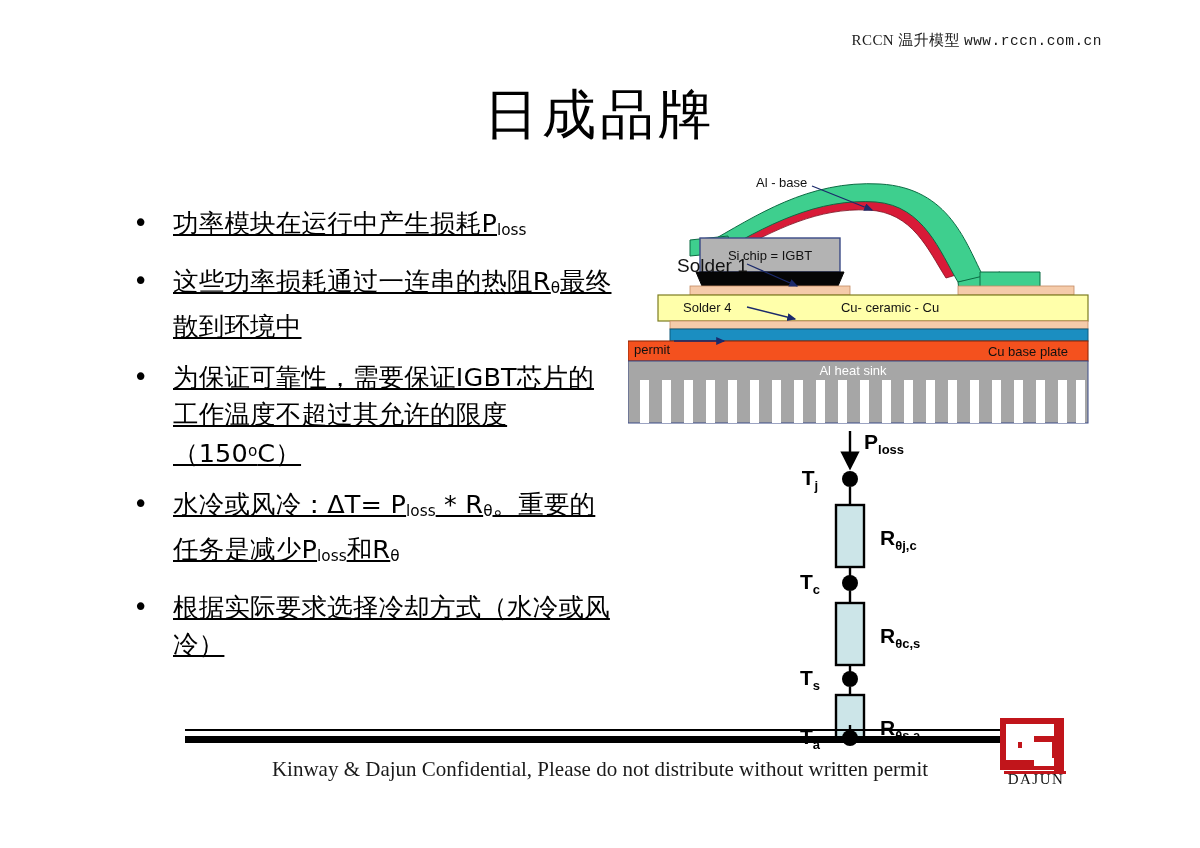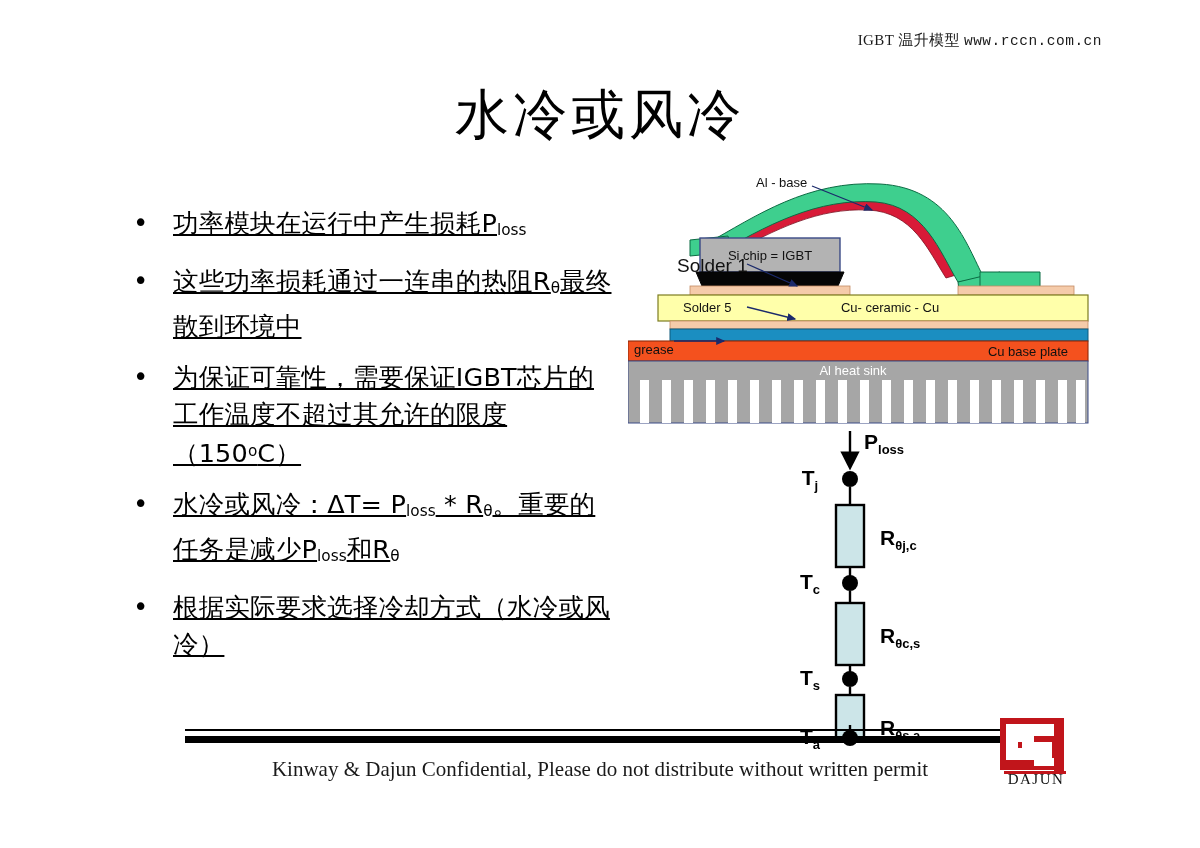--- a/index.html
+++ b/index.html
@@ -130,26 +130,26 @@
     top: 716px;
     width: 84px;
     height: 72px;
   }
   .logo svg { display: block; }
 </style>
 </head>
 <body>
 
 <div class="hdr">
-  <span>IGBT</span>
+  <span>RCCN</span>
   <span class="cn">温升模型</span>
   <span class="url">www.rccn.com.cn</span>
 </div>
 
-<div class="title">水冷或风冷</div>
+<div class="title">日成品牌</div>
 
 <div class="bullets" id="bullet-list">
     <div class="bullet">
       <span class="dot">•</span>
       <span class="txt"><span class="sym">功率模块在运行中产生损耗P</span><sub class="sym">loss</sub></span>
     </div>
     <div class="bullet">
       <span class="dot">•</span>
       <span class="txt"><span class="sym">这些功率损耗通过一连串的热阻R</span><sub class="sym">θ</sub><span class="sym">最终散到环境中</span></span>
     </div>
@@ -238,31 +238,31 @@
 <div style="position:absolute; left:677px; top:255px; font-size:19px; color:#111;">Solder 1</div>
 <svg style="position:absolute; left:745px; top:262px;" width="66" height="32">
   <defs>
     <marker id="ar2" markerWidth="8" markerHeight="8" refX="6" refY="3" orient="auto">
       <path d="M0,0 L7,3 L0,6 Z" fill="#1b2a6b"></path>
     </marker>
   </defs>
   <line x1="2" y1="2" x2="52" y2="24" stroke="#1b2a6b" stroke-width="1.3" marker-end="url(#ar2)"></line>
 </svg>
 
-<div style="position:absolute; left:683px; top:300px; font-size:13px; color:#111;">Solder 5</div>
+<div style="position:absolute; left:683px; top:300px; font-size:13px; color:#111;">Solder 4</div>
 <svg style="position:absolute; left:745px; top:305px;" width="62" height="22">
   <defs>
     <marker id="ar3" markerWidth="8" markerHeight="8" refX="6" refY="3" orient="auto">
       <path d="M0,0 L7,3 L0,6 Z" fill="#1b2a6b"></path>
     </marker>
   </defs>
   <line x1="2" y1="2" x2="50" y2="14" stroke="#1b2a6b" stroke-width="1.3" marker-end="url(#ar3)"></line>
 </svg>
 
-<div style="position:absolute; left:634px; top:342px; font-size:13px; color:#111;">grease</div>
+<div style="position:absolute; left:634px; top:342px; font-size:13px; color:#111;">permit</div>
 <svg style="position:absolute; left:672px; top:335px;" width="62" height="16">
   <defs>
     <marker id="ar4" markerWidth="8" markerHeight="8" refX="6" refY="3" orient="auto">
       <path d="M0,0 L7,3 L0,6 Z" fill="#1b2a6b"></path>
     </marker>
   </defs>
   <line x1="2" y1="6" x2="52" y2="6" stroke="#1b2a6b" stroke-width="1.3" marker-end="url(#ar4)"></line>
 </svg>
 
 <div class="tnet">

